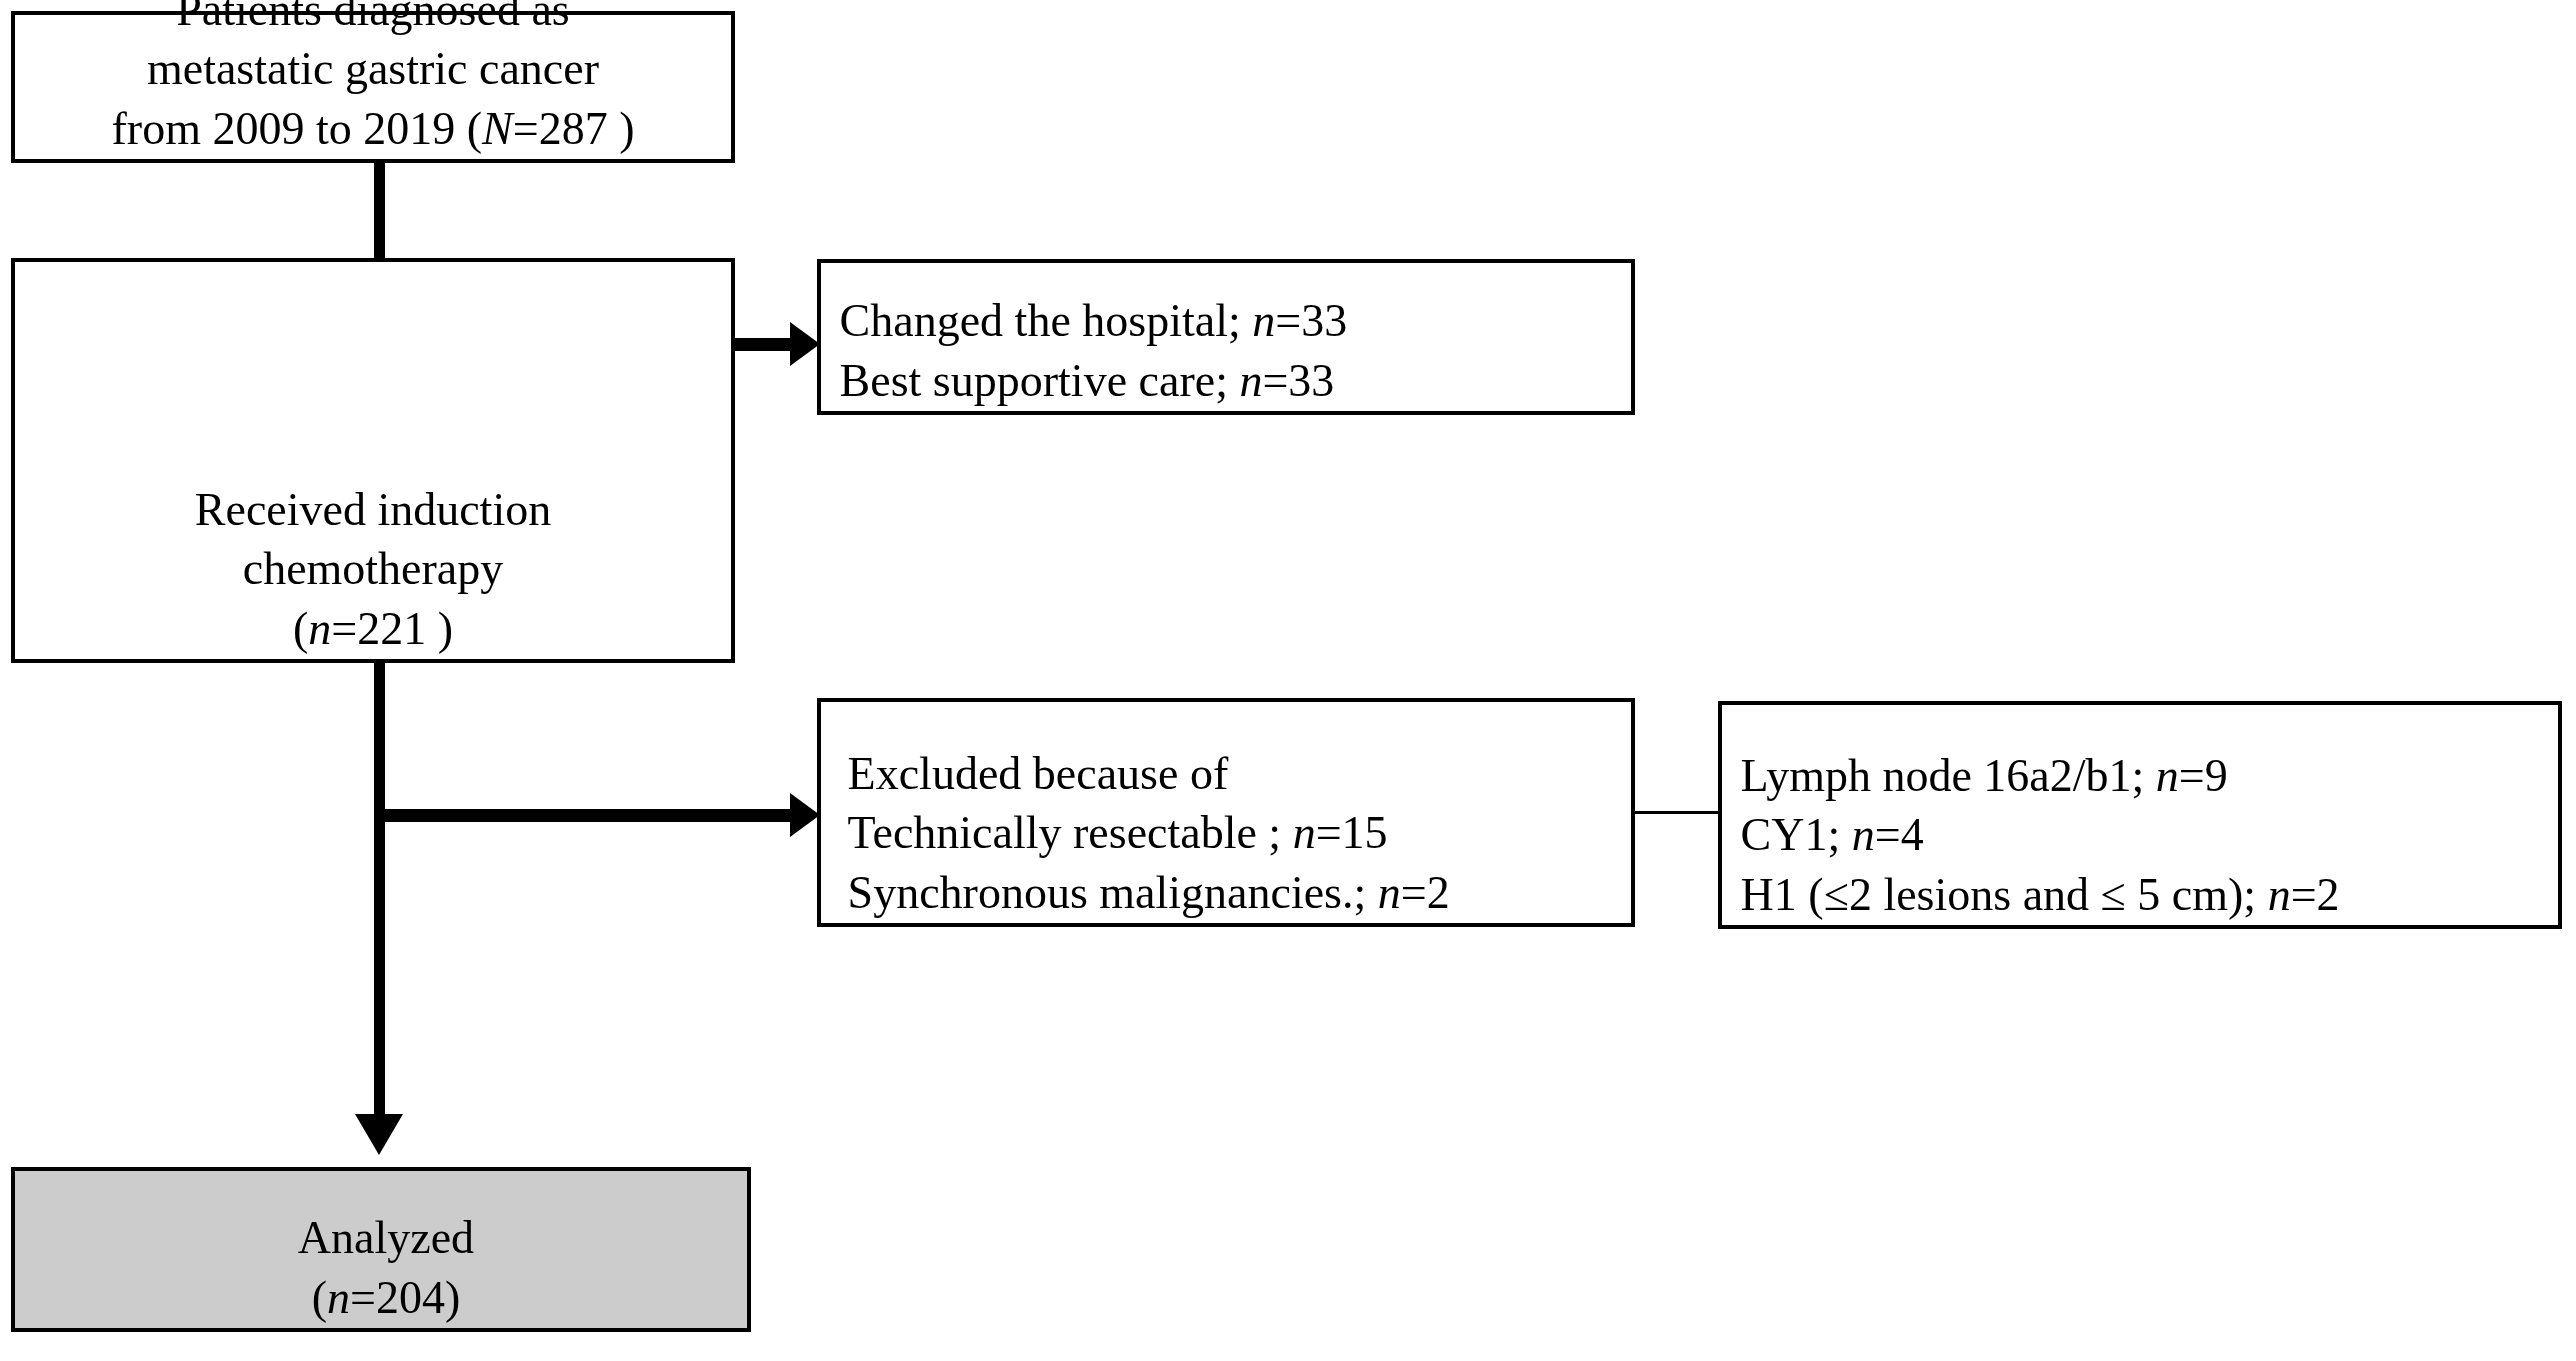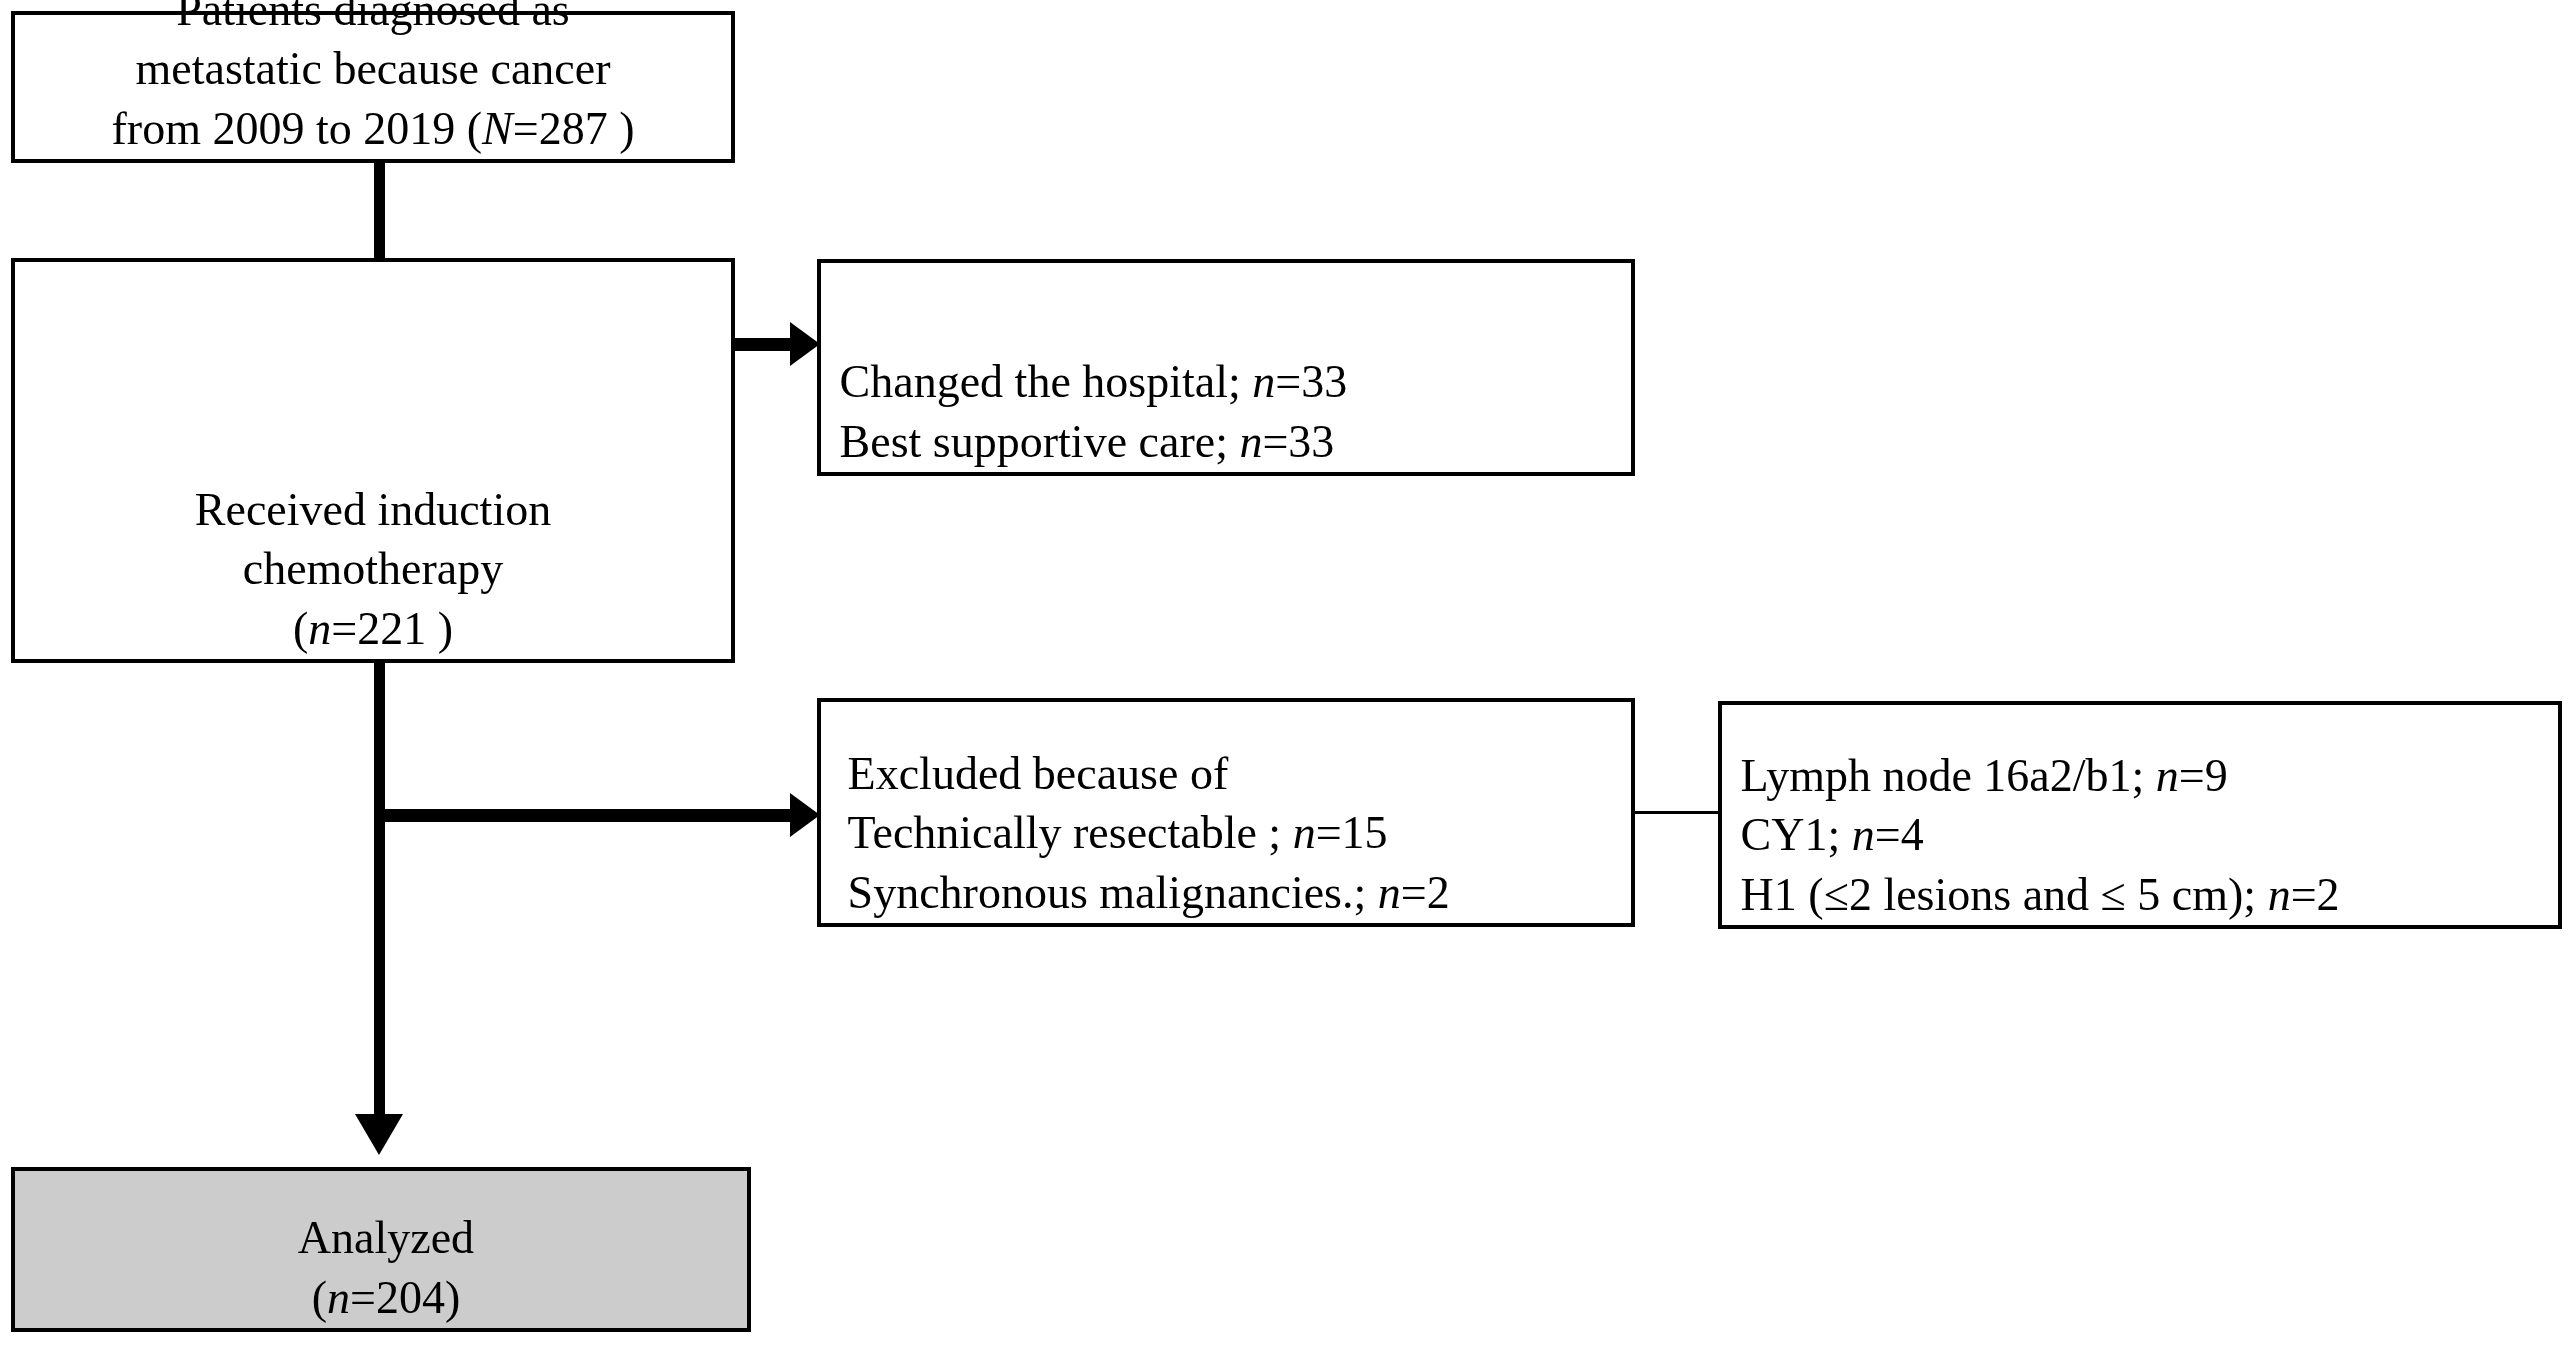--- a/index.html
+++ b/index.html
@@ -32,21 +32,21 @@
     font-size: 46px;
     line-height: 1.30;
     white-space: nowrap;
   }
   .node.left .line { padding-left: 18.6px; }
   .line i { font-style: italic; }
 
   
   #box-enrolled   { left: 11px;   top: 11px;   width: 724px;  height: 152px; }
   #box-induction  { left: 11px;   top: 258px;  width: 724px;  height: 405px; }
-  #box-excluded-1 { left: 817px;  top: 259px;  width: 818px;  height: 217px; }
+  #box-excluded-1 { left: 817px;  top: 259px;  width: 818px;  height: 156px; }
   #box-excluded-2 { left: 817px;  top: 698px;  width: 818px;  height: 229px; padding-left: 8px; }
   #box-detail     { left: 1718px; top: 701px;  width: 844px; height: 228px; }
   #box-analyzed   { left: 11px;   top: 1167px; width: 740px;  height: 165px; padding-left: 10px; }
 
   
   .conn { position: absolute; background: #000000; }
   #trunk-top    { left: 374px; top: 163px;  width: 11px; height: 95px; }
   #trunk-bottom { left: 374px; top: 663px;  width: 11px; height: 464px; }
   #branch-1     { left: 374px; top: 338px;  width: 428px; height: 12.7px; }
   #branch-2     { left: 374px; top: 809px;  width: 428px; height: 12.7px; }
@@ -89,21 +89,21 @@
   <div class="conn" id="trunk-bottom"></div>
   <div class="conn" id="branch-2"></div>
   <div class="arrow-right" id="arrowhead-2"></div>
 
   <div class="arrow-down" id="arrowhead-3"></div>
 
   <div id="link-detail"></div>
 
   <div class="node center" id="box-enrolled">
     <div class="line">Patients diagnosed as</div>
-    <div class="line">metastatic because cancer</div>
+    <div class="line">metastatic gastric cancer</div>
     <div class="line">from 2009 to 2019 (<i>N</i>=287 )</div>
   </div>
 
   <div class="node center" id="box-induction">
     <div class="line">Received induction</div>
     <div class="line">chemotherapy</div>
     <div class="line">(<i>n</i>=221 )</div>
   </div>
 
   <div class="node left" id="box-excluded-1">

